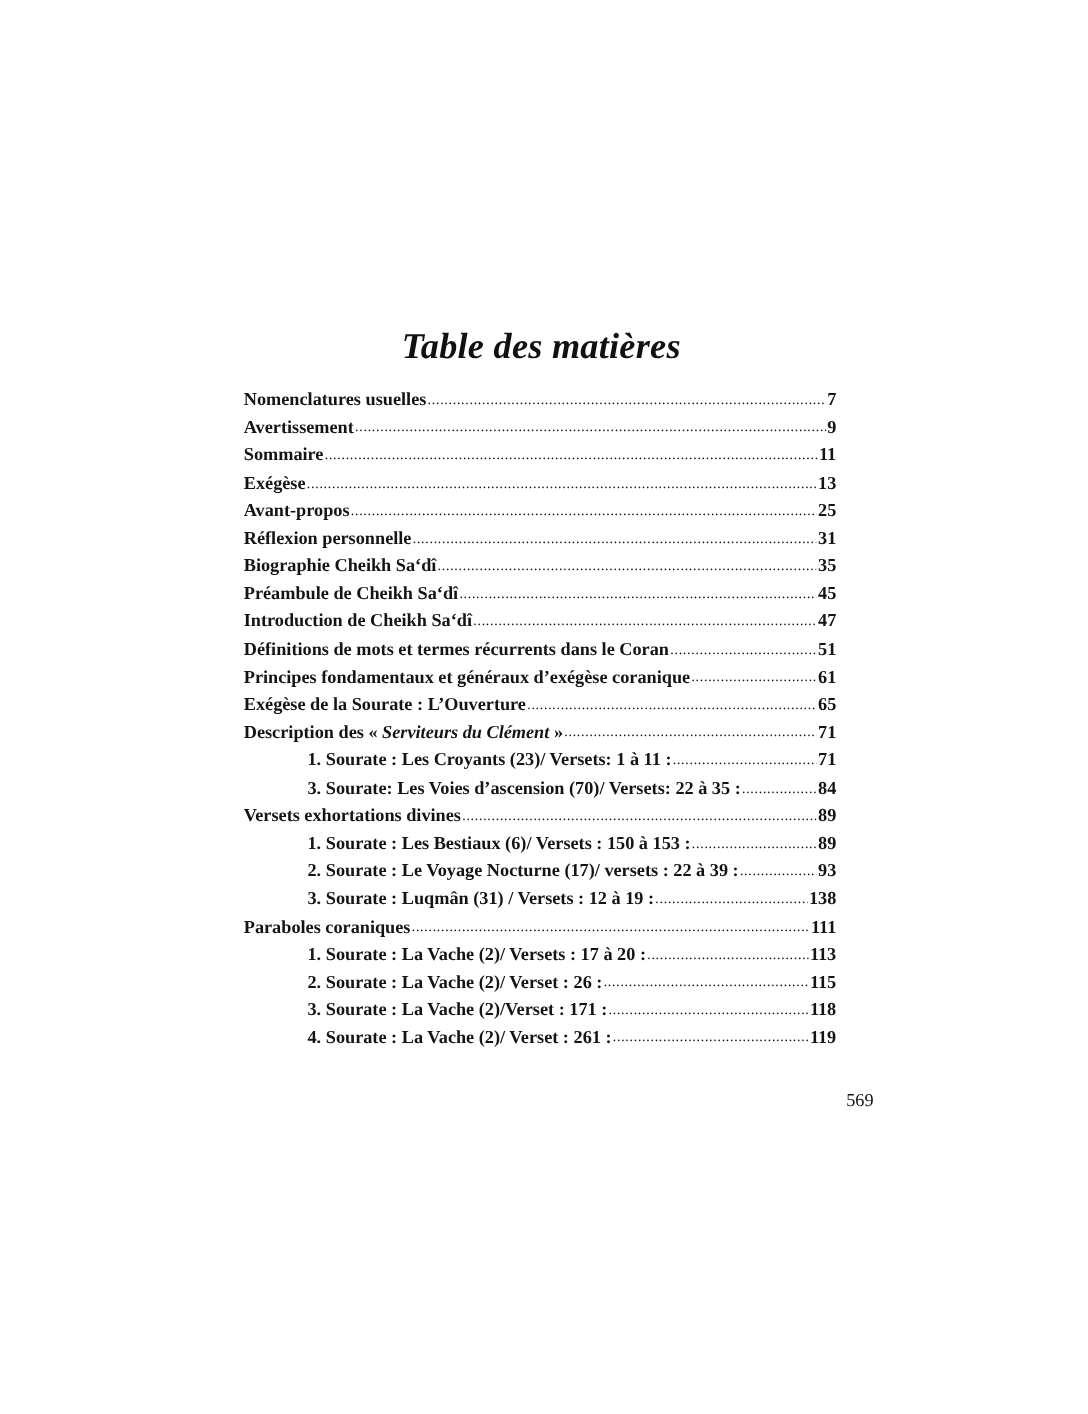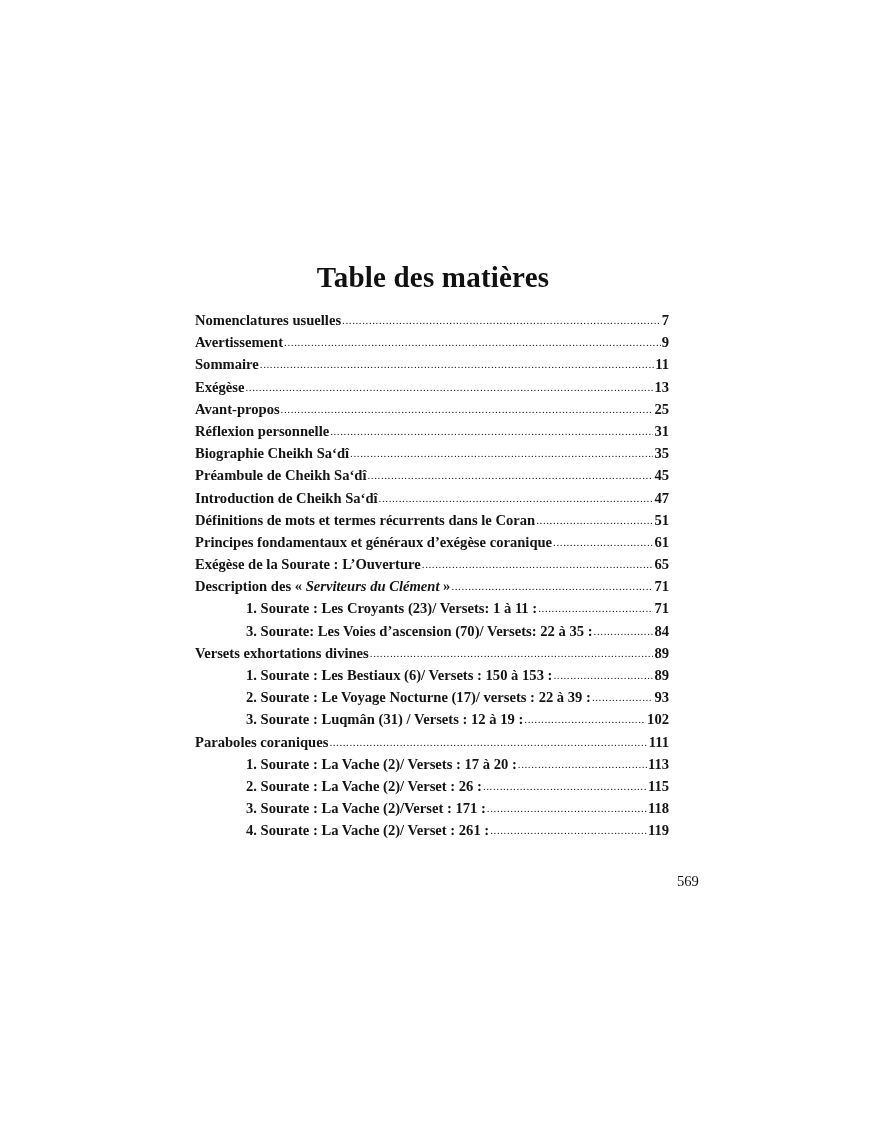--- a/index.html
+++ b/index.html
@@ -19,30 +19,31 @@
       position: absolute;
       left: 0;
       width: 866px;
       top: 240px;
       text-align: center;
       font-size: 29px;
       font-weight: bold;
       letter-spacing: 0.2px;
       line-height: 36px;
       color: #111111;
+      font-style: italic;
     }
     .toc {
       position: absolute;
       left: 195px;
       top: 309px;
       width: 474px;
     }
     .toc-row {
       display: flex;
-      align-items: flex-start;
+      align-items: flex-end;
       height: 22.2px;
       line-height: 22.2px;
       font-size: 14.6px;
       font-weight: bold;
       white-space: nowrap;
       overflow: hidden;
       font-family: Liberation Serif, serif;
     }
     .toc-row.sub {
       padding-left: 51px;
@@ -171,21 +172,21 @@
     <span class="toc-page">89</span>
   </div>
   <div class="toc-row sub">
     <span class="toc-label">2. Sourate : Le Voyage Nocturne (17)/ versets : 22 à 39 :</span>
     <span class="toc-dots"></span>
     <span class="toc-page">93</span>
   </div>
   <div class="toc-row sub">
     <span class="toc-label">3. Sourate : Luqmân (31) / Versets : 12 à 19 : </span>
     <span class="toc-dots"></span>
-    <span class="toc-page">102</span>
+    <span class="toc-page">138</span>
   </div>
   <div class="toc-row">
     <span class="toc-label">Paraboles coraniques</span>
     <span class="toc-dots"></span>
     <span class="toc-page">111</span>
   </div>
   <div class="toc-row sub">
     <span class="toc-label">1. Sourate : La Vache (2)/ Versets : 17 à 20 :</span>
     <span class="toc-dots"></span>
     <span class="toc-page">113</span>

